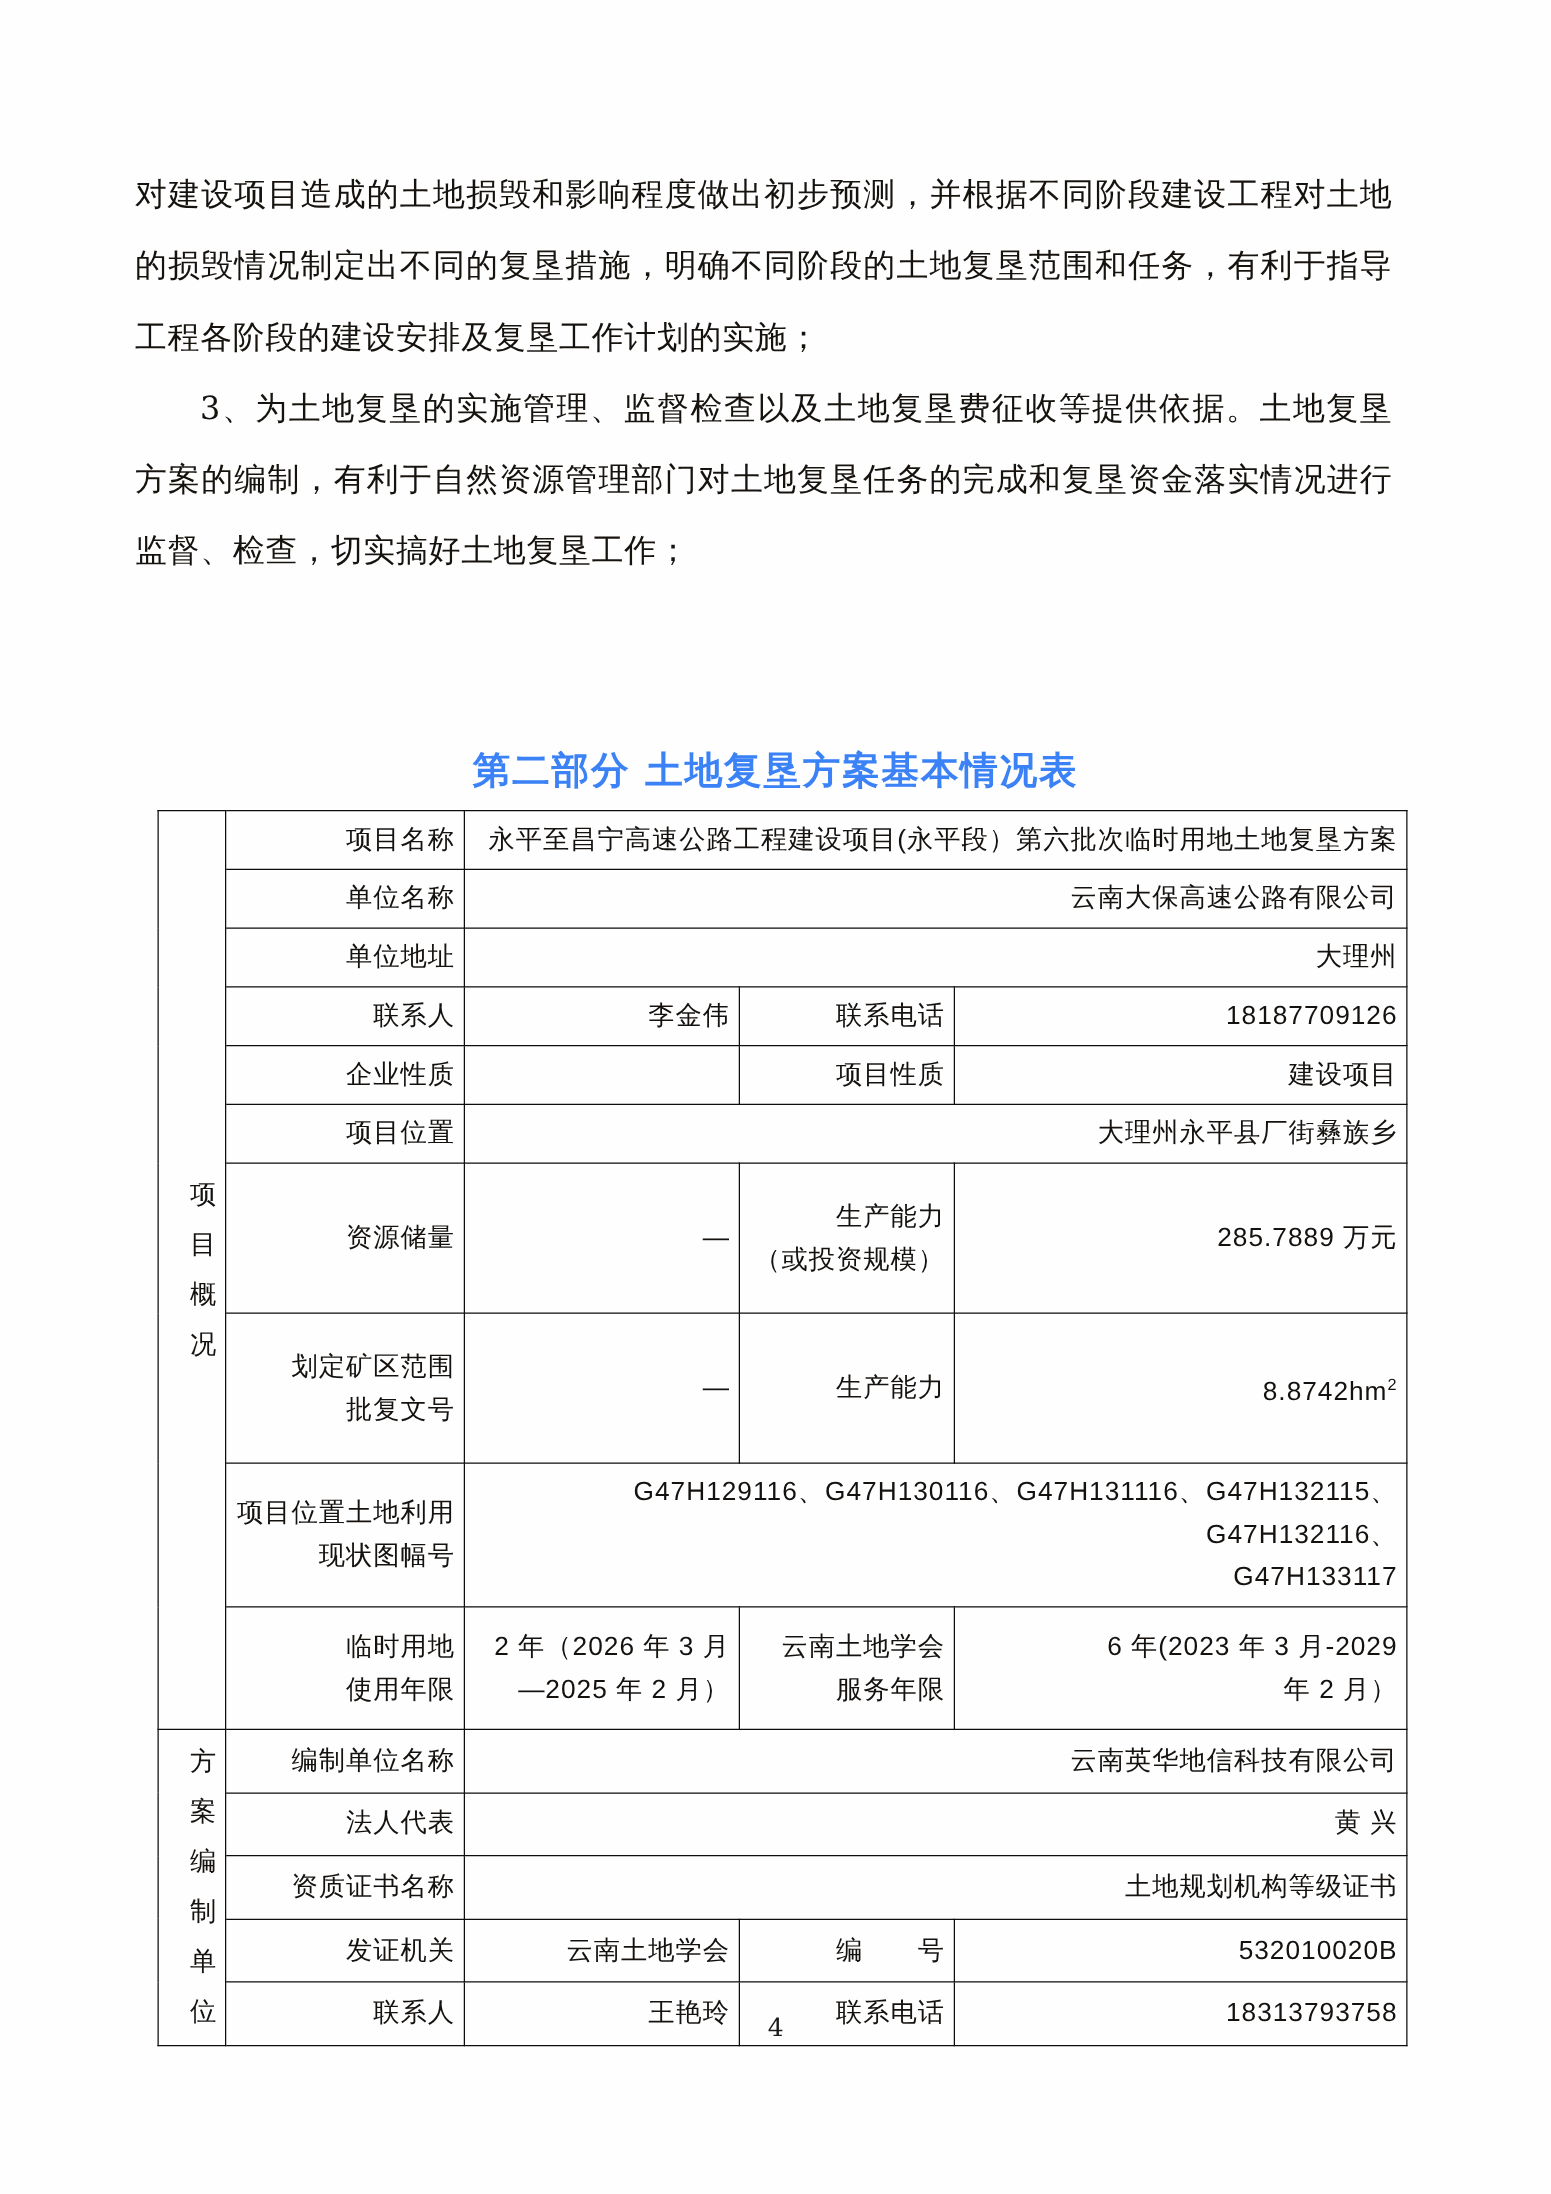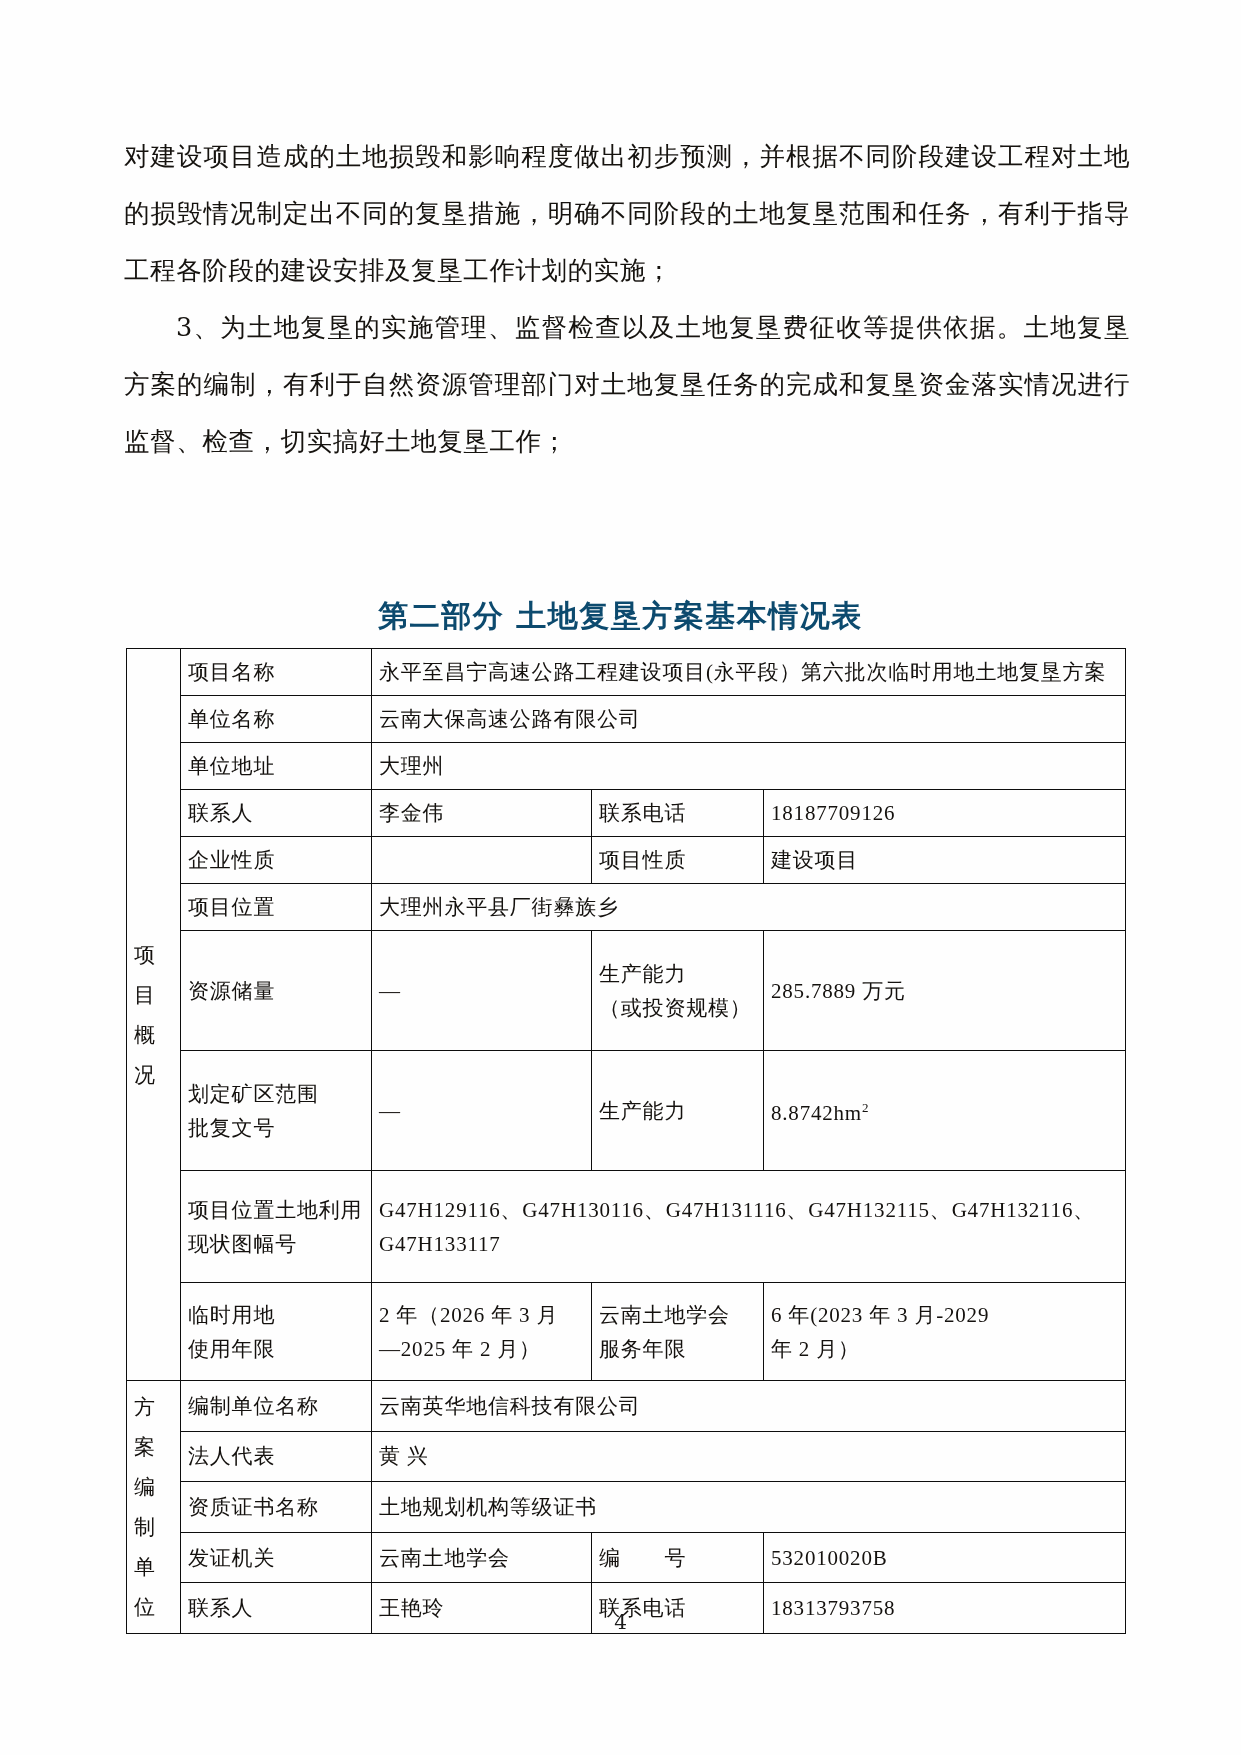--- a/index.html
+++ b/index.html
@@ -18,21 +18,21 @@
   .page {
     position: absolute;
     left: 0; top: 0;
     width: 1241px;
     height: 1755px;
     background: #fefefe;
   }
   
   .body-text {
     position: absolute;
-    left: 124px;
+    left: 108px;
     top: 128px;
     width: 1006px;
   }
   .para {
     font-family: "DejaVu Serif", "Liberation Serif", serif;
     font-size: 25.5px;
     line-height: 57px;
     text-align: justify;
     text-align-last: left;
     letter-spacing: 0.6px;
@@ -47,40 +47,40 @@
   .section-heading {
     position: absolute;
     left: 0;
     top: 596px;
     width: 1241px;
     text-align: center;
     font-family: "DejaVu Serif", "Liberation Serif", serif;
     font-size: 30px;
     font-weight: bold;
     letter-spacing: 1.5px;
-    color: #0c4a6e;
+    color: #3b82f6;
   }
   
   .table-wrap {
     position: absolute;
     left: 126px;
     top: 648px;
     width: 999px;
   }
   table.info-table {
     border-collapse: collapse;
     width: 999px;
     table-layout: fixed;
   }
   table.info-table td {
     border: 1.6px solid #0d0d0d;
-    font-family: Liberation Serif, serif;
+    font-family: Liberation Sans, sans-serif;
     font-size: 21px;
     color: #14110e;
-    text-align: left;
+    text-align: right;
     vertical-align: middle;
     padding: 6px 7px;
     line-height: 34px;
     letter-spacing: 0.8px;
     word-break: break-word;
   }
   td.group-label {
     width: 54px;
     padding: 4px 2px;
     letter-spacing: 0px;

